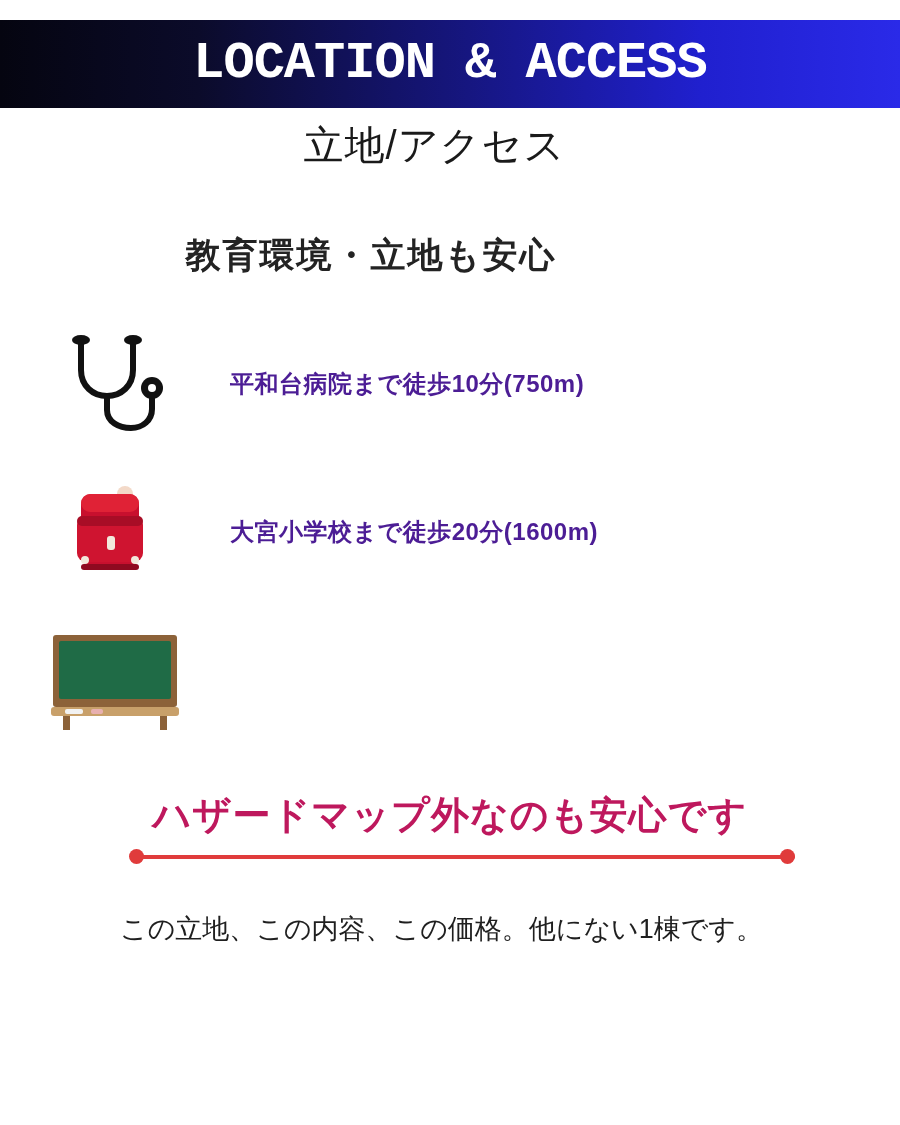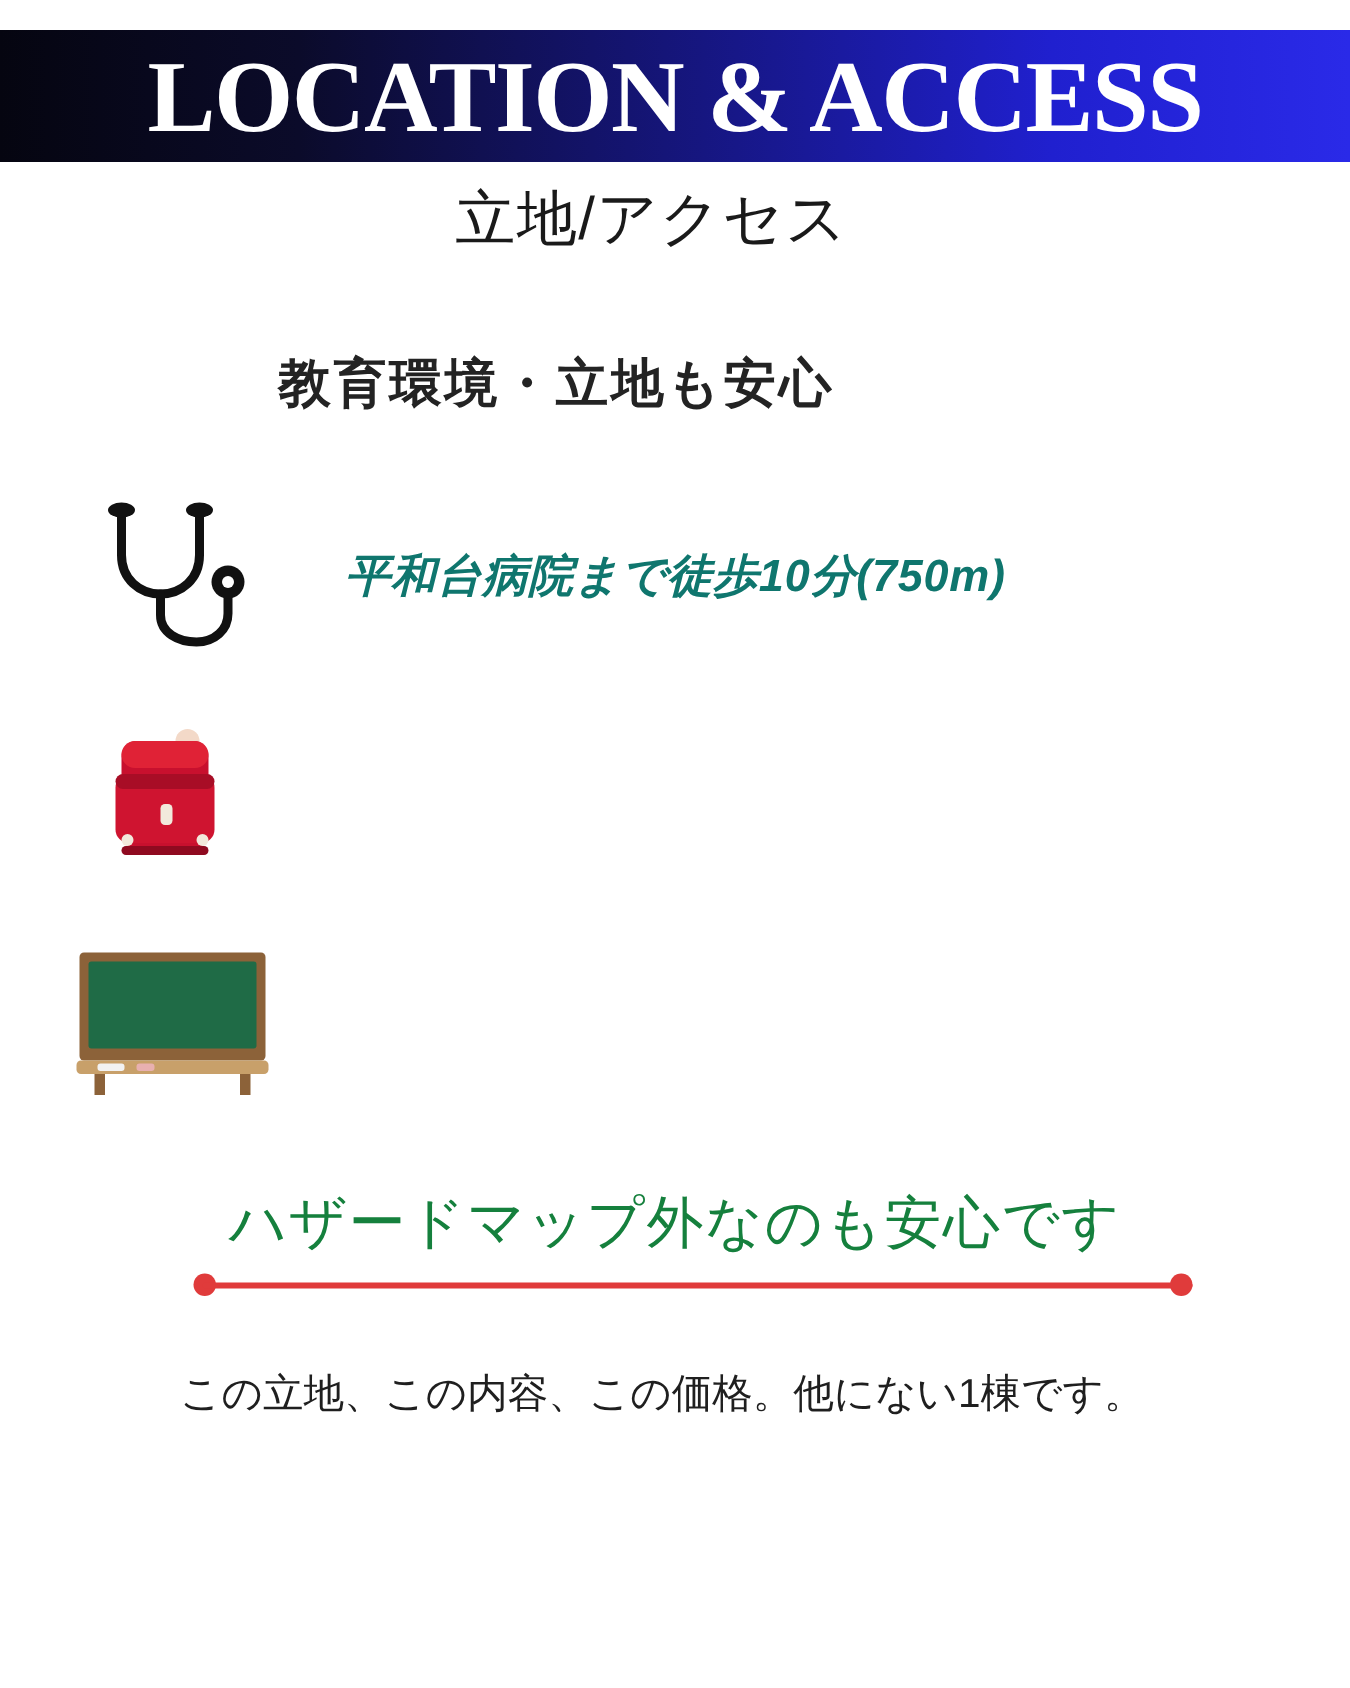--- a/index.html
+++ b/index.html
@@ -24,26 +24,26 @@
     width: 900px;
     height: 88px;
     background: linear-gradient(90deg, #050510 0%, #0b0b2a 22%, #161680 52%, #2020cf 78%, #2a2ae8 100%);
     display: flex;
     align-items: center;
     justify-content: center;
     overflow: hidden;
   }
   .header-title {
     color: #ffffff;
-    font-size: 68px;
+    font-size: 52px;
     font-weight: 700;
     letter-spacing: -1px;
     line-height: 1;
     white-space: nowrap;
-    font-family: Liberation Serif, serif;
+    font-family: Liberation Mono, monospace;
   }
 
   .header-subtitle {
     position: absolute;
     left: 0;
     top: 118px;
     width: 869px;
     text-align: center;
     font-size: 40px;
     font-weight: 400;
@@ -78,41 +78,40 @@
   }
   .feature-icon {
     width: 230px;
     min-width: 230px;
     height: 140px;
     display: flex;
     align-items: center;
     justify-content: center;
   }
   .feature-text {
-    font-size: 30px;
-    font-weight: 700;
-    font-style: italic;
-    color: #0f766e;
+    font-size: 24px;
+    font-weight: 700;
+    color: #4c1d95;
     letter-spacing: 0.5px;
     white-space: nowrap;
   }
 
   
   .hazard-wrap {
     position: absolute;
     left: 0;
     top: 790px;
     width: 900px;
     text-align: center;
   }
   .hazard-text {
     display: inline-block;
     font-size: 38px;
-    font-weight: 400;
-    color: #15803d;
+    font-weight: 700;
+    color: #be185d;
     letter-spacing: 1px;
   }
   .hazard-underline {
     position: absolute;
     left: 135px;
     top: 855px;
     width: 660px;
     height: 4px;
     background: #e03b3b;
     border-radius: 2px;
@@ -177,20 +176,21 @@
         <rect x="26" y="22" width="58" height="72" rx="10" fill="#c8102e"></rect>
         <rect x="26" y="22" width="58" height="18" rx="9" fill="#e02236"></rect>
         <rect x="22" y="44" width="66" height="46" rx="9" fill="#cf1430"></rect>
         <rect x="22" y="44" width="66" height="10" rx="5" fill="#a80d26"></rect>
         <rect x="52" y="64" width="8" height="14" rx="3" fill="#f2e9dc"></rect>
         <circle cx="30" cy="88" r="4" fill="#f2e9dc"></circle>
         <circle cx="80" cy="88" r="4" fill="#f2e9dc"></circle>
         <rect x="26" y="92" width="58" height="6" rx="3" fill="#8f0a20"></rect>
       </svg>
     </div>
+    <div class="feature-text">大宮小学校まで徒歩20分(1600m)</div>
   </div>
 
   <div class="feature-row">
     <div class="feature-icon">
       <svg width="140" height="110" viewBox="0 0 140 110">
         <rect x="8" y="10" width="124" height="72" rx="3" fill="#8c6239"></rect>
         <rect x="14" y="16" width="112" height="58" rx="2" fill="#1f6b46"></rect>
         <rect x="6" y="82" width="128" height="9" rx="3" fill="#c8a06a"></rect>
         <rect x="20" y="84" width="18" height="5" rx="2" fill="#f2f2f2"></rect>
         <rect x="46" y="84" width="12" height="5" rx="2" fill="#e8b0b0"></rect>

